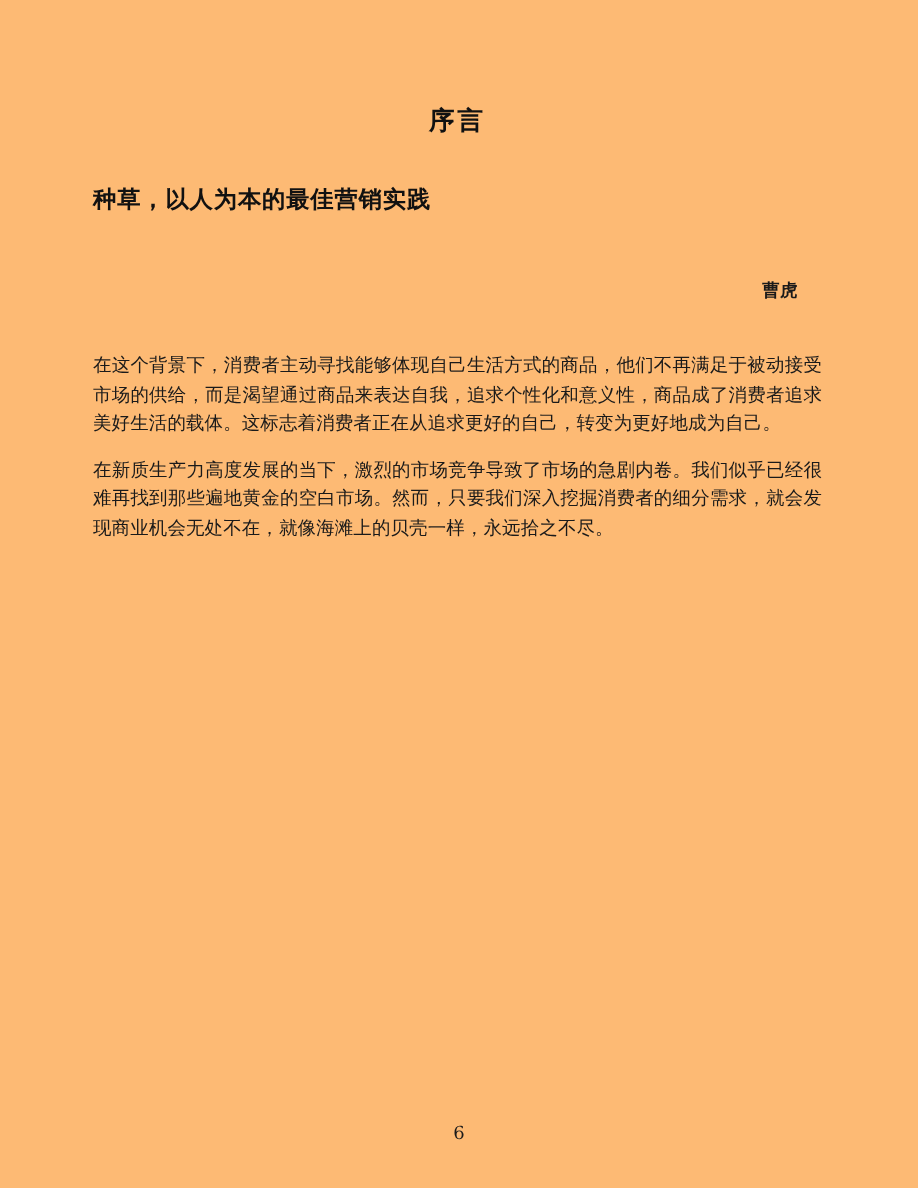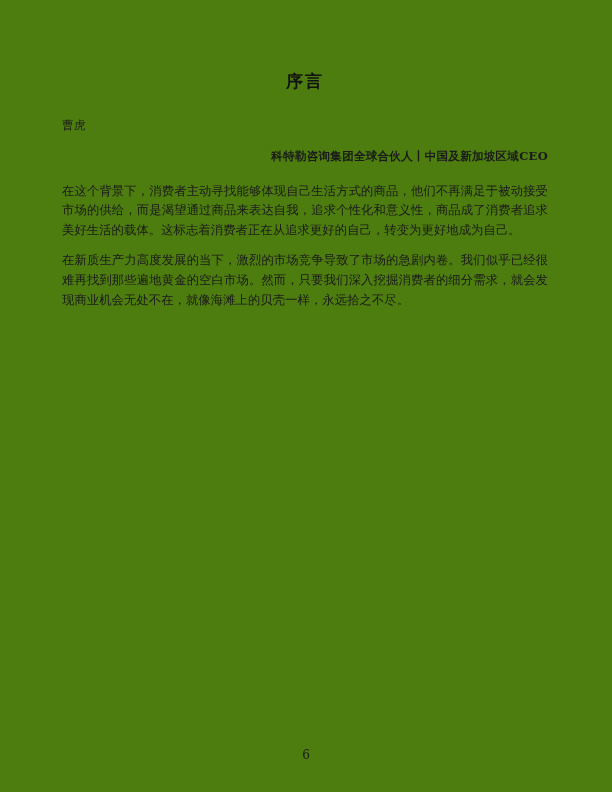--- a/index.html
+++ b/index.html
@@ -13,21 +13,21 @@
     position: relative;
     overflow: hidden;
     font-family: "DejaVu Serif", "Liberation Serif", serif;
     color: #1a1a1a;
     -webkit-font-smoothing: antialiased;
   }
 
   .page {
     position: absolute;
     inset: 0;
-    background: #4d7c0f;
+    background: #fdba74;
   }
 
   .content {
     position: absolute;
     left: 62px;
     top: 0;
     width: 486px;
   }
 
   
@@ -49,24 +49,25 @@
     font-weight: 700;
     letter-spacing: 0.6px;
     margin: 0;
     padding-top: 30px;
     line-height: 1.4;
     color: #111111;
   }
 
   
   .byline {
-    margin: 0;
+    text-align: right;
+    margin: 16px;
     padding-top: 25px;
     font-size: 11.5px;
-    font-weight: 400;
+    font-weight: 700;
     letter-spacing: 0.4px;
     line-height: 1.5;
     color: #1a1a1a;
   }
   .affiliation {
     text-align: right;
     margin: 0;
     padding-top: 14px;
     font-size: 11.5px;
     font-weight: 700;
@@ -106,24 +107,24 @@
   }
 </style>
 </head>
 <body>
 
 <div class="page">
   <div class="content">
 
     <h1 class="doc-title">序言</h1>
 
+    <h2 class="doc-subtitle">种草，以人为本的最佳营销实践</h2>
 
     <p class="byline">曹虎</p>
 
-    <p class="affiliation">科特勒咨询集团全球合伙人丨中国及新加坡区域CEO</p>
 
     <div class="body-text" id="body-text">
         <p class="para">在这个背景下，消费者主动寻找能够体现自己生活方式的商品，他们不再满足于被动接受市场的供给，而是渴望通过商品来表达自我，追求个性化和意义性，商品成了消费者追求美好生活的载体。这标志着消费者正在从追求更好的自己，转变为更好地成为自己。</p>
         <p class="para">在新质生产力高度发展的当下，激烈的市场竞争导致了市场的急剧内卷。我们似乎已经很难再找到那些遍地黄金的空白市场。然而，只要我们深入挖掘消费者的细分需求，就会发现商业机会无处不在，就像海滩上的贝壳一样，永远拾之不尽。</p>
       </div>
 
   </div>
 
   <div class="page-number">6</div>
 </div>

